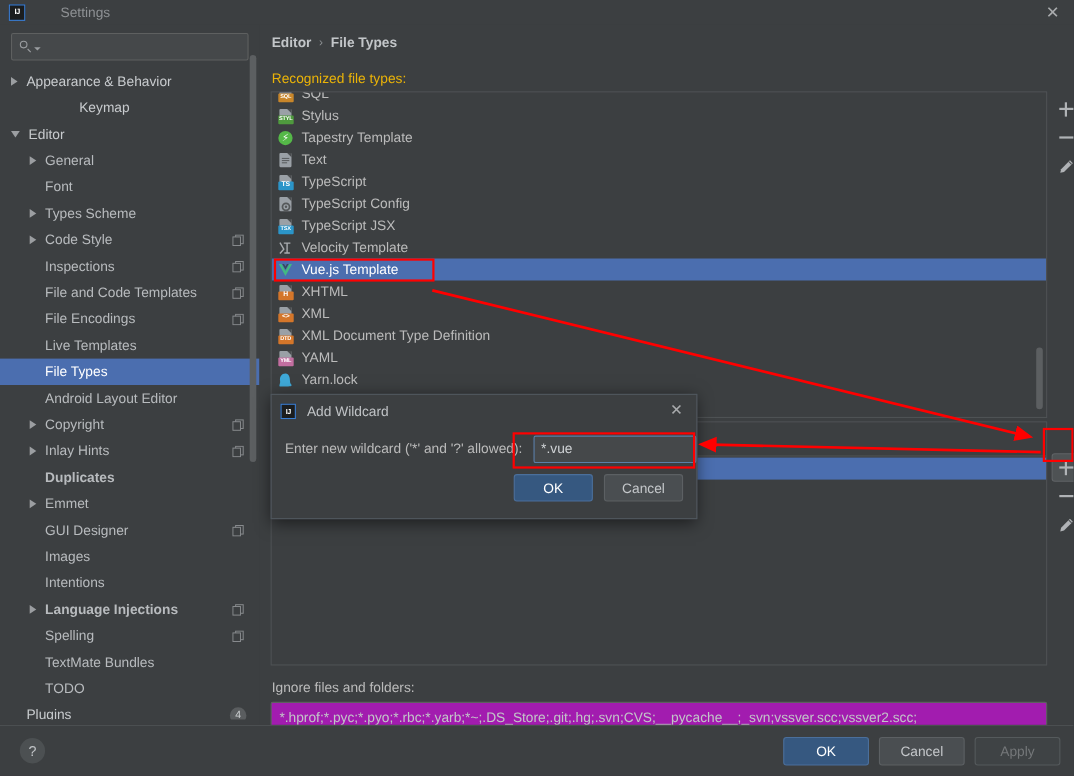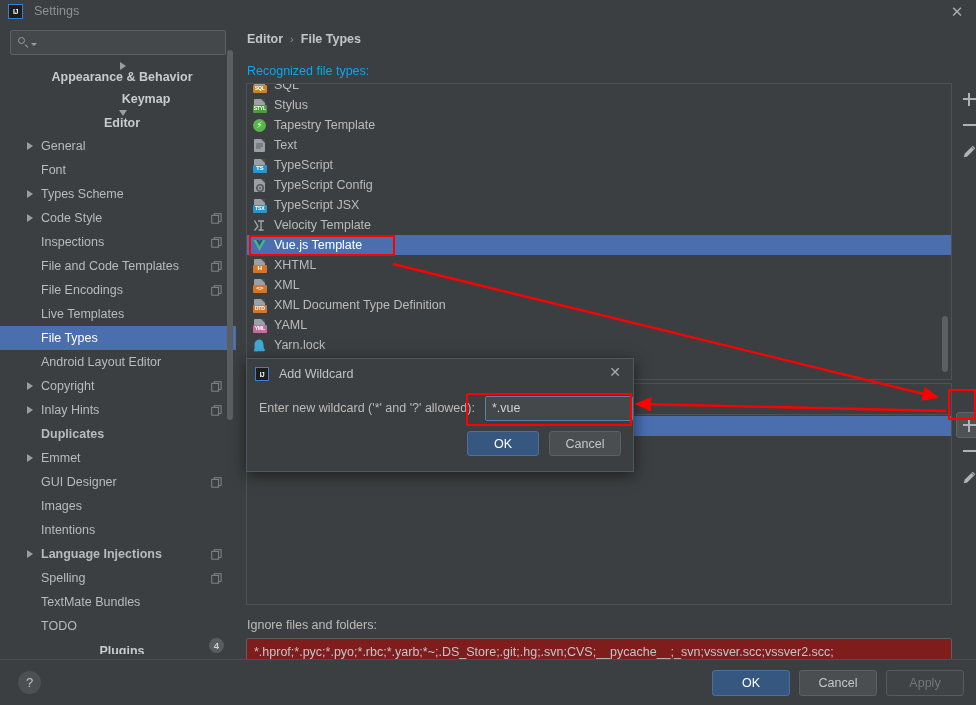--- a/index.html
+++ b/index.html
@@ -9,21 +9,21 @@
     font-family: "Liberation Sans", "DejaVu Sans", sans-serif;
     font-size: 12px;
     color: #bbbbbb;
     overflow: hidden;
   }
   #root { position: relative; width: 976px; height: 705px; background: #3c3f41; }
 
   
   .titlebar {
     position: absolute; left: 0; top: 0; width: 976px; height: 22px;
-    background: #3c3f41; display: flex; align-items: center;
+    background: #3c3f41; display: flex; align-items: center; gap: 21px;
   }
   .ij-logo {
     width: 15px; height: 15px; margin-left: 8px;
     background: #1b1d1e; border: 1.5px solid #3b7fd4;
     display: flex; align-items: center; justify-content: center;
     font-size: 7px; color: #ffffff; font-weight: bold; letter-spacing: -0.5px;
     font-family: "Liberation Sans", sans-serif;
   }
   .title-text {
     margin-left: 11px; color: #8e9194; font-size: 12.5px;
@@ -66,21 +66,21 @@
     padding-left: 4px;
   }
 
   .tree { position: relative; margin-top: 1px; height: 592px; overflow: hidden; }
   .tree-item {
     height: 24px; display: flex; align-items: center;
     color: #b8bbbe; font-size: 12.5px; cursor: default; position: relative;
     white-space: nowrap;
   }
   .tree-item.selected { background: #4b6eaf; color: #ffffff; }
-  .tree-item.bold { font-weight: bold; color: #c8cbce; flex-direction: column; }
+  .tree-item.bold { font-weight: normal; color: #c8cbce; }
   .tw {
     width: 0; height: 0; flex: 0 0 auto;
     border-top: 4.5px solid transparent; border-bottom: 4.5px solid transparent;
     border-left: 6px solid #9b9ea1;
   }
   .tw.open {
     border-left: 4.5px solid transparent; border-right: 4.5px solid transparent;
     border-top: 6px solid #9b9ea1; border-bottom: none;
   }
   .tw.none { border: none; width: 6px; height: 6px; }
@@ -105,21 +105,21 @@
     position: absolute; left: 236px; top: 22px; width: 740px; height: 637px;
     background: #3c3f41;
   }
   .breadcrumb {
     position: absolute; left: 11px; top: 10px;
     display: flex; align-items: center; gap: 7px;
     font-size: 12.5px; font-weight: bold; color: #c3c6c9;
   }
   .bc-sep { color: #8e9194; font-weight: normal; font-size: 11px; }
   .section-label {
-    position: absolute; left: 11px; top: 42px; font-size: 12.5px; color: #0ea5e9;
+    position: absolute; left: 11px; top: 42px; font-size: 12.5px; color: #eab308;
   }
 
   
   .ft-list {
     position: absolute; left: 10px; top: 61px; width: 706px; height: 297px;
     background: #3c3f41; border: 1px solid #4e5254; overflow: hidden;
   }
   .ft-row {
     height: 20px; display: flex; align-items: center; padding-left: 5px;
     color: #bbbbbb; font-size: 12.5px; white-space: nowrap; cursor: default;
@@ -185,21 +185,21 @@
   .pat-head { height: 31px; border-bottom: 1px solid #4e5254; }
   .pat-row-selected {
     position: absolute; left: 0; top: 32px; width: 704px; height: 20px;
     background: #4b6eaf;
   }
 
   
   .ignore-label { position: absolute; left: 11px; top: 596px; font-size: 12.5px; }
   .ignore-field {
     position: absolute; left: 10px; top: 616px; width: 706px; height: 27px;
-    background: #7f1d1d; border: 1px solid #5e6060; border-radius: 2px;
+    background: #a21caf; border: 1px solid #5e6060; border-radius: 2px;
     display: flex; align-items: center; padding: 0 7px;
     color: #c2c5c8; font-size: 12.5px; overflow: hidden; white-space: nowrap;
   }
 
   
   .modal {
     position: absolute; left: 246px; top: 358px; width: 388px; height: 114px;
     background: #3c3f41; border: 1px solid #50585f;
     box-shadow: 0 3px 14px rgba(0,0,0,0.55); z-index: 40;
   }

